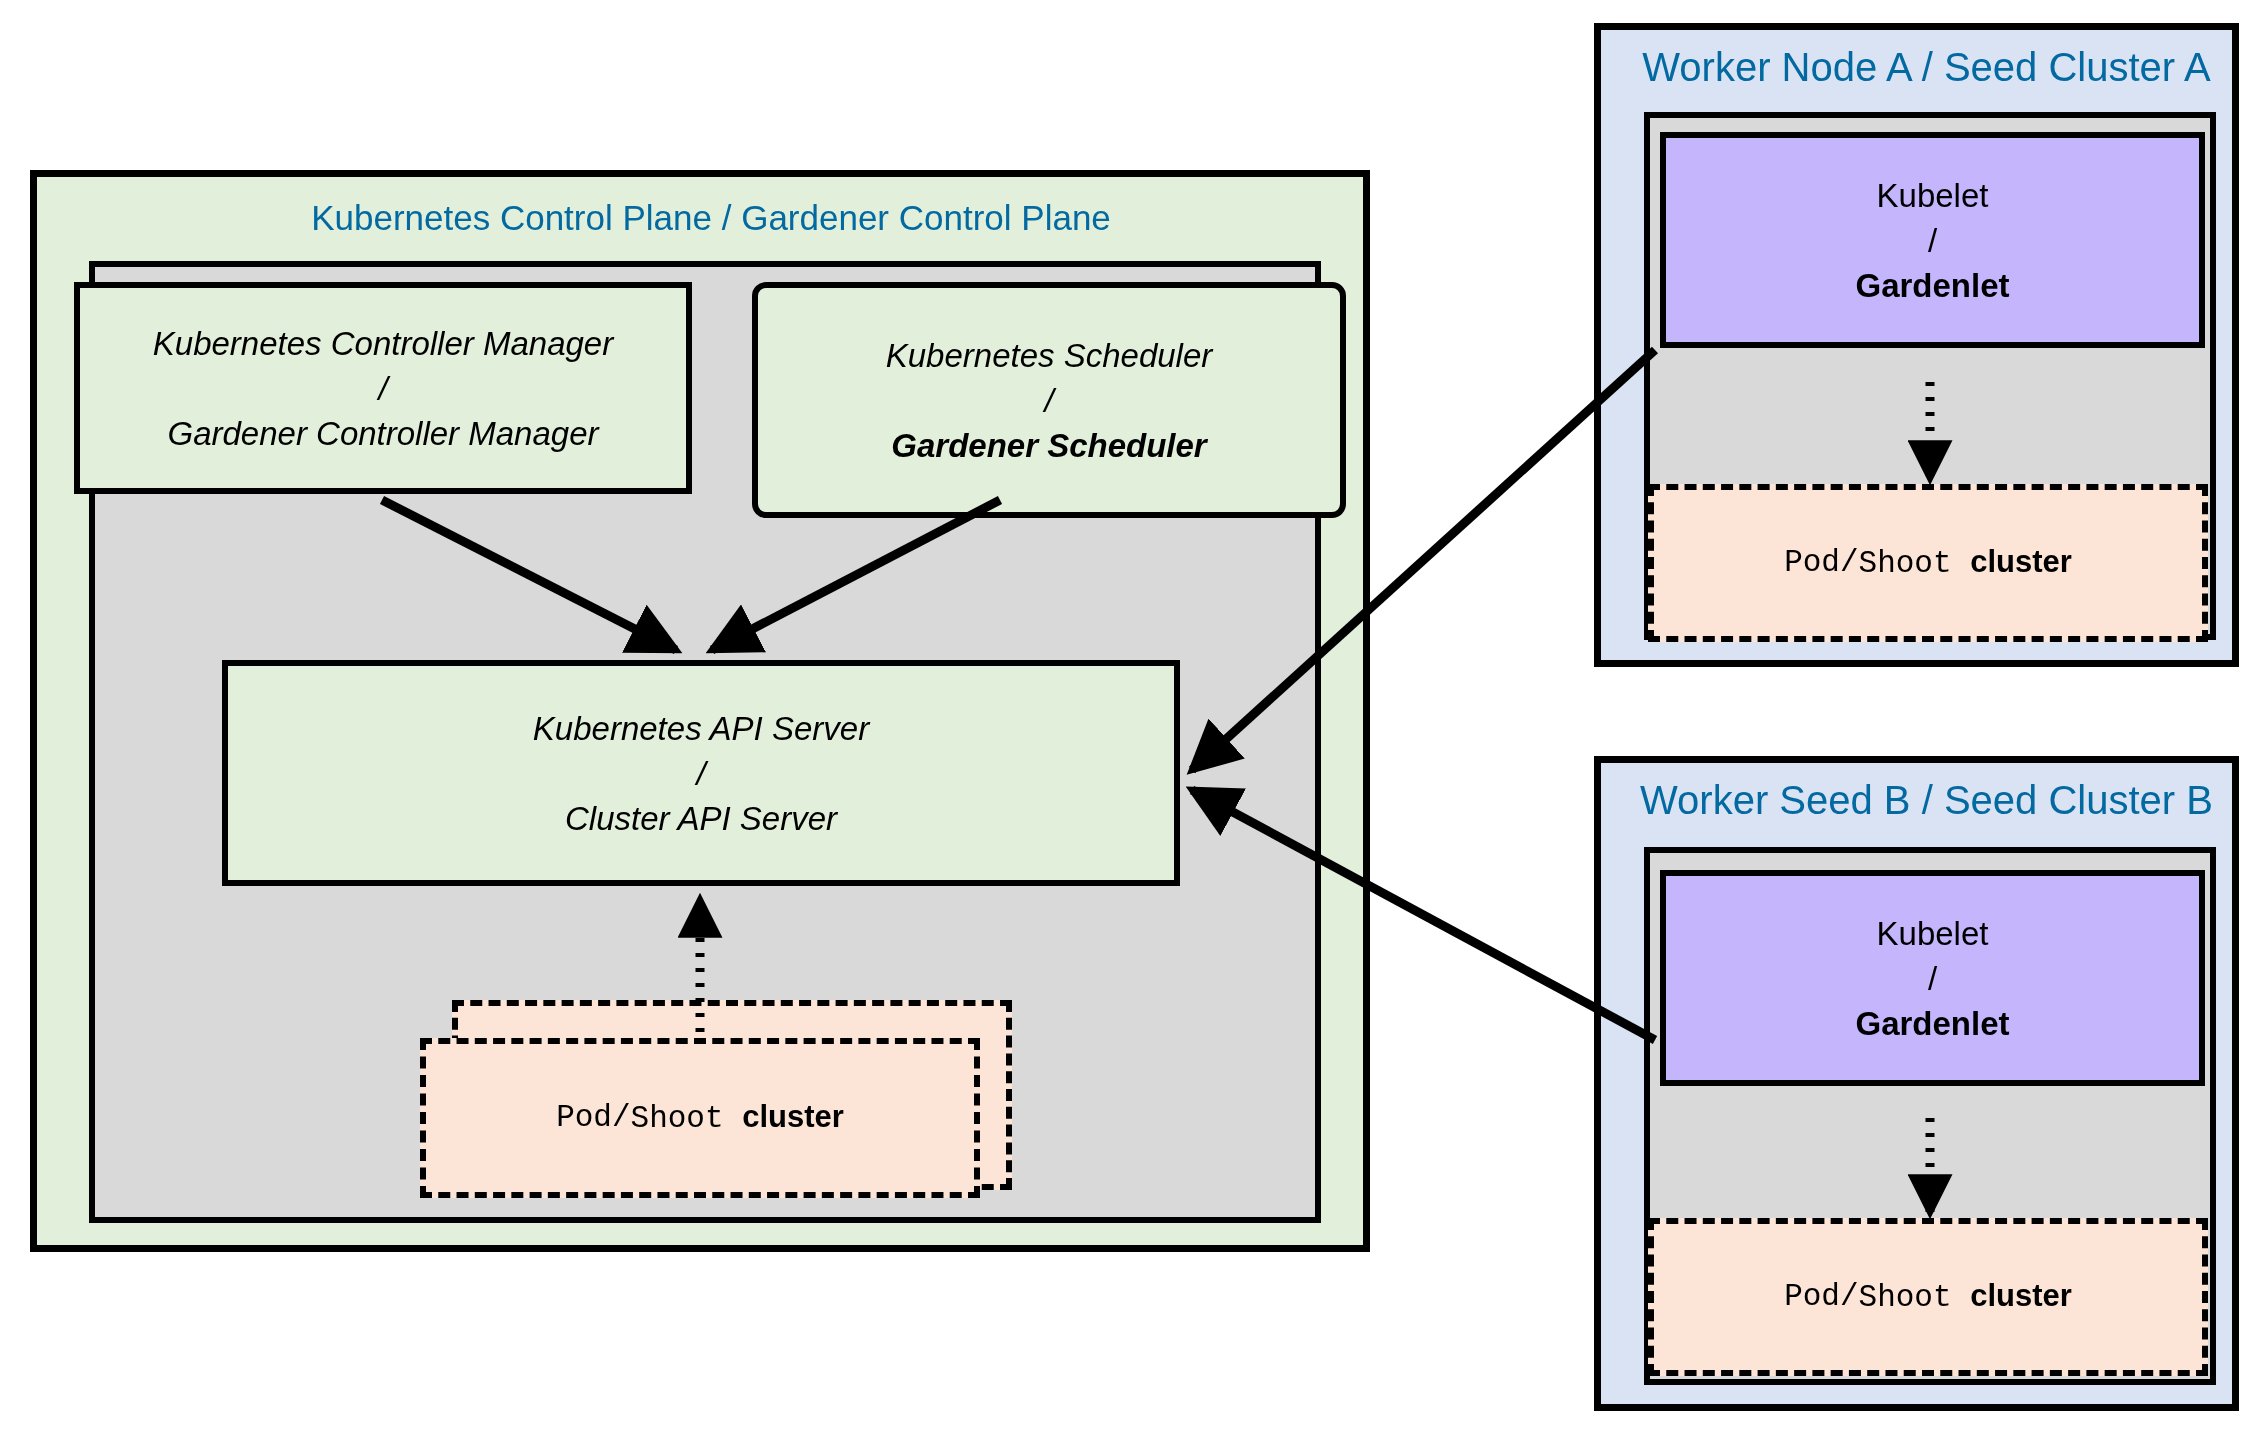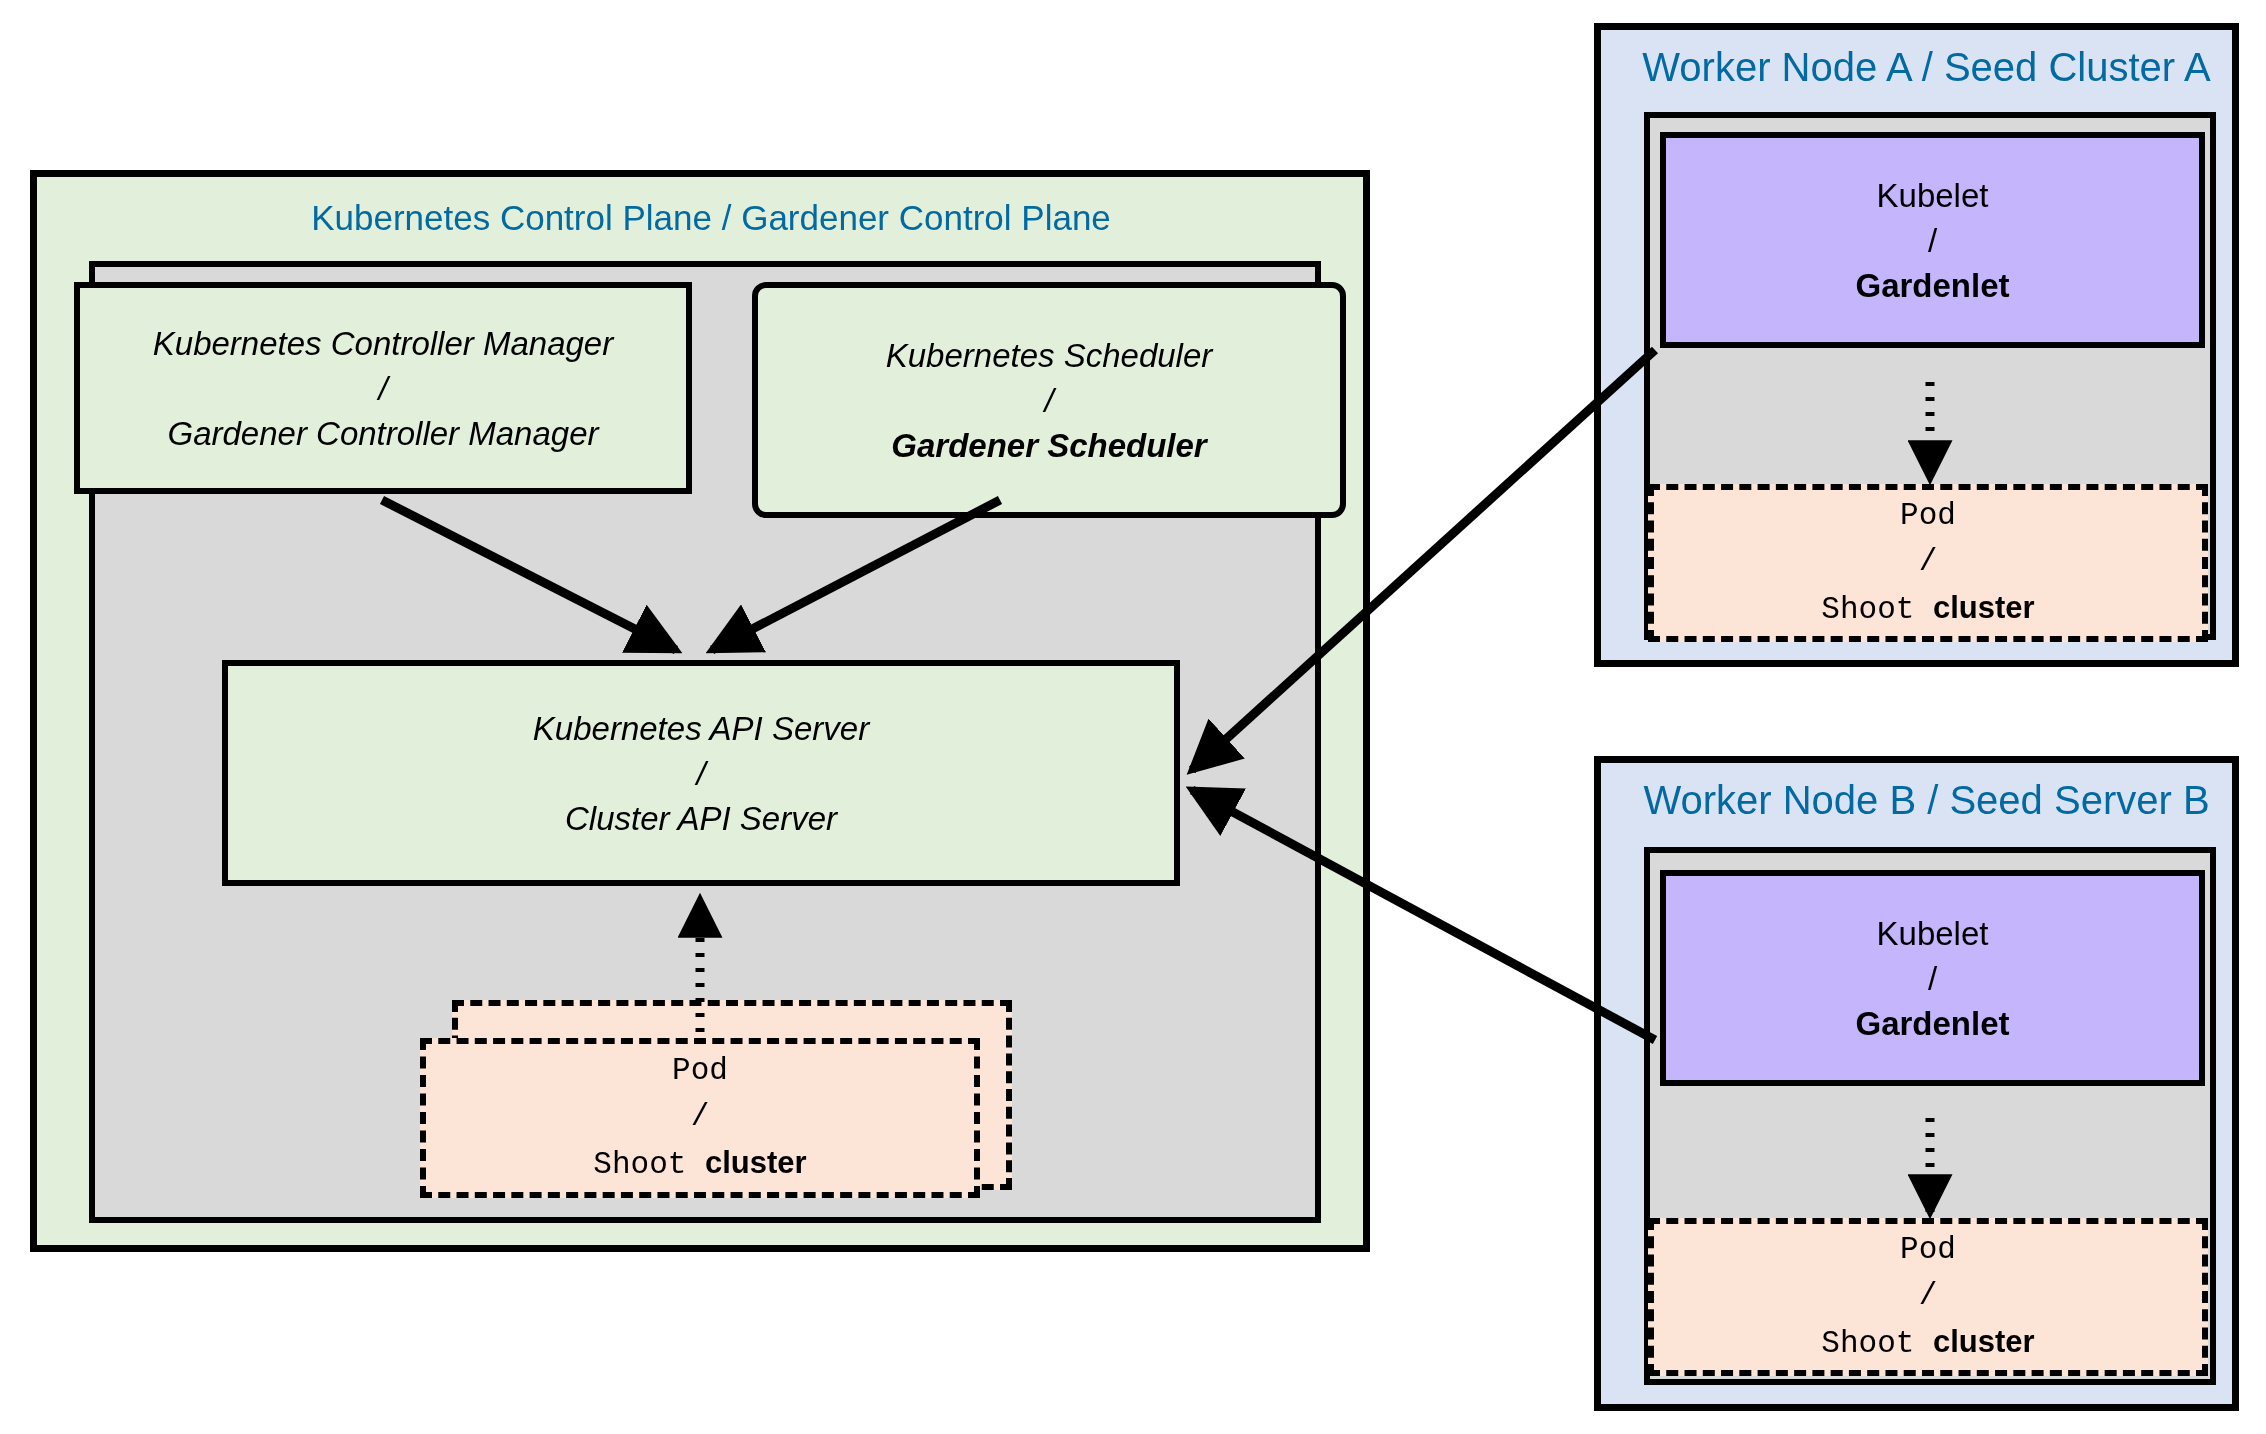--- a/index.html
+++ b/index.html
@@ -120,21 +120,21 @@
 
   
   #kubelet-a { left: 1660px; top: 132px; width: 545px; height: 216px; }
   #kubelet-b { left: 1660px; top: 870px; width: 545px; height: 216px; }
 
   
   .pod-box {
     position: absolute;
     box-sizing: border-box;
     display: flex;
-    flex-direction: column;
+    flex-direction: row;
     align-items: center;
     justify-content: center;
     text-align: center;
     background: #fce4d6;
     border: 6px dashed #000000;
     color: #000000;
   }
   .mono {
     font-family: "Liberation Mono", "DejaVu Sans Mono", monospace;
     font-size: 31px;
@@ -209,21 +209,21 @@
     <span class="line bold">Gardenlet</span>
   </div>
 
   <div class="pod-box" id="pod-a">
     <span class="mono">Pod</span>
     <span class="mono">/</span>
     <span class="mono"><span>Shoot </span><span class="sans-bold">cluster</span></span>
   </div>
 
   <div class="box" id="worker-b-outer">
-    <div class="panel-title worker-title">Worker Node B / Seed Server B</div>
+    <div class="panel-title worker-title">Worker Seed B / Seed Cluster B</div>
     <div class="worker-inner" id="worker-b-inner"></div>
   </div>
 
   <div class="node-box orange-box" id="kubelet-b">
     <span class="line">Kubelet</span>
     <span class="slash">/</span>
     <span class="line bold">Gardenlet</span>
   </div>
 
   <div class="pod-box" id="pod-b">

